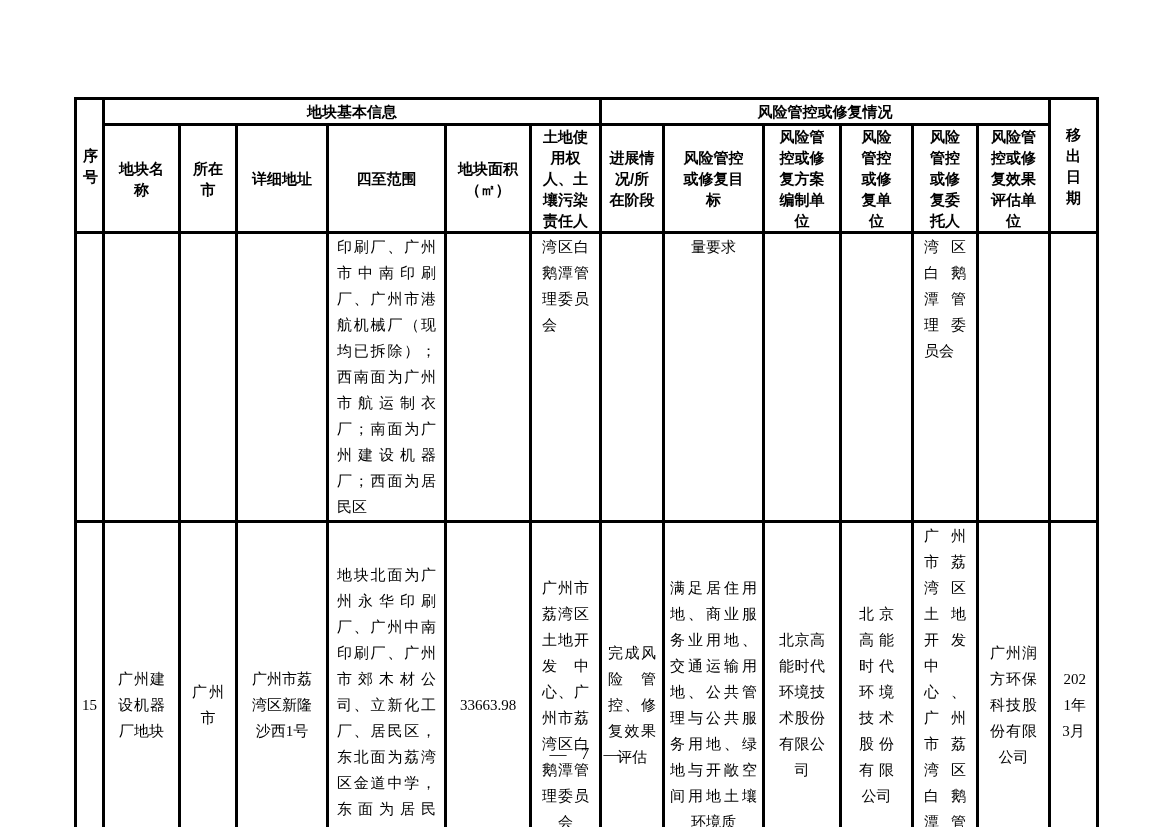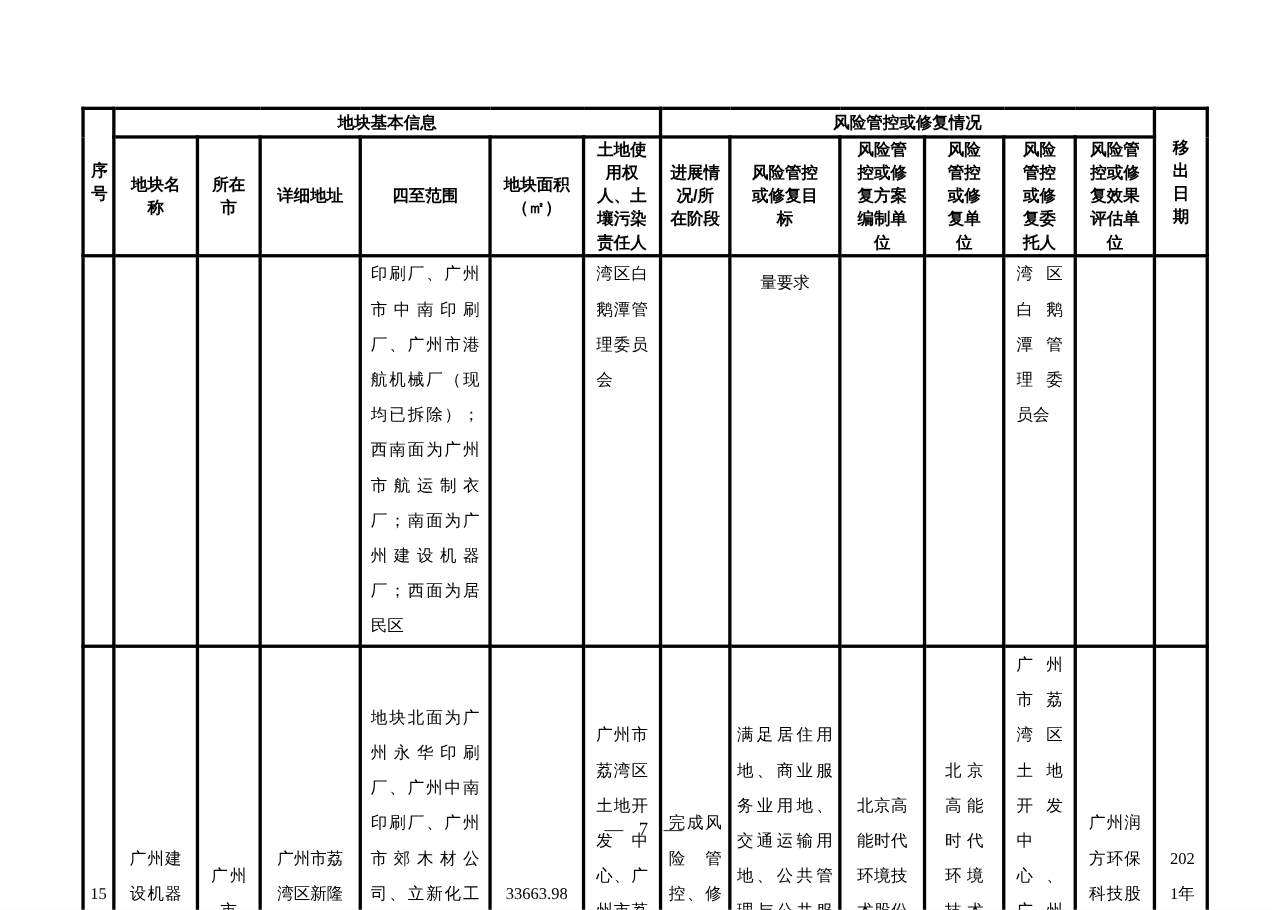--- a/index.html
+++ b/index.html
@@ -34,21 +34,21 @@
     font-weight: 700;
     font-size: 15px;
     line-height: 21px;
     text-align: center;
     vertical-align: middle;
     padding: 1px 4px;
     font-family: "Liberation Sans", "DejaVu Sans", sans-serif;
   }
   .parcel-table td {
     font-size: 15px;
-    line-height: 32px;
+    line-height: 26px;
     text-align: justify;
     text-align-last: center;
     vertical-align: middle;
     padding: 1px 4px;
   }
   tr.group-row { height: 25px; }
   tr.header-row { height: 107px; }
   tr.row-cont { height: 241px; }
   tr.row-15 { height: 258px; }
   tr.row-cont td { vertical-align: top; }
@@ -59,21 +59,21 @@
   th.c2, td.c2   { padding: 0 13px; }
   th.c3, td.c3   { padding: 0 11px; }
   th.c4, td.c4   { padding: 0 14px; }
   th.c5          { padding: 0 8px; }
   td.c5          { padding: 0 8px; text-align-last: left; }
   th.c6          { padding: 0 6px; margin-top: 24px; }
   td.c6          { text-align: center; text-align-last: center; }
   th.c7, td.c7   { padding: 0 10px; }
   th.c8, td.c8   { padding: 0 6px; }
   th.c9          { padding: 0 18px; }
-  td.c9          { padding: 8px 5px; }
+  td.c9          { padding: 0 5px; }
   th.c10, td.c10 { padding: 0 14px; }
   th.c11, td.c11 { padding: 0 17px; }
   th.c12         { padding: 0 16px; text-align: right; }
   td.c12         { padding: 0 10px; }
   th.c13, td.c13 { padding: 0 11px; }
   th.c14         { padding: 0 15px; }
   td.c14         { padding: 0 10px; text-align: right; text-align-last: center; }
   .page-footer {
     position: absolute;
     left: 0;

